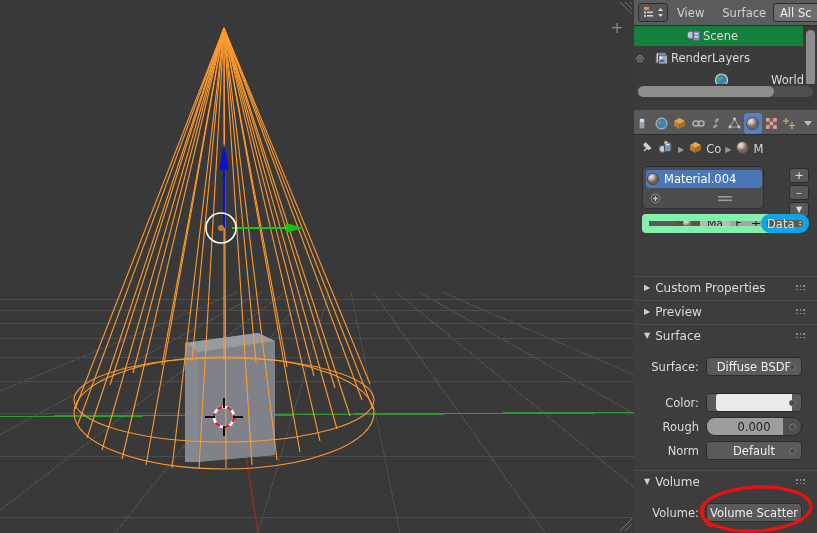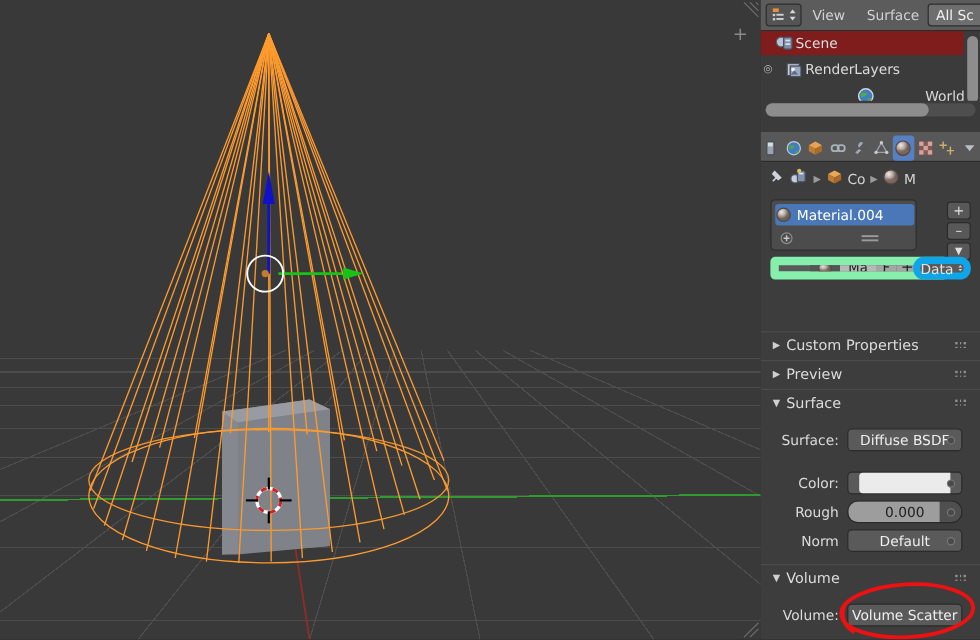--- a/index.html
+++ b/index.html
@@ -29,21 +29,21 @@
     border-radius:3px; display:flex; align-items:center; justify-content:center; gap:1px; }
   .hdr-txt { color:#d2d2d2; font-size:11.5px; padding:0 9px; }
   .all-sc { position:absolute; right:-2px; top:3px; height:19px; min-width:46px;
     background:#6e6e6e; border:1px solid #2e2e2e; border-radius:3px 0 0 3px;
     color:#f0f0f0; font-size:11.5px; display:flex; align-items:center;
     padding-left:6px; overflow:hidden; white-space:nowrap; }
   .ol-body { position:absolute; left:0; top:26px; width:183px; height:70px;
     background:#3b3b3b; }
   .ol-row { position:absolute; left:0; width:169px; height:20px; display:flex;
     align-items:center; font-size:11.5px; color:#dcdcdc; }
-  .ol-row.sel { background:#7f1d1d; }
+  .ol-row.sel { background:#15803d;padding-left:40px; }
   .ol-expand { width:12px; text-align:center; color:#b4b4b4; font-size:9px; }
   .ol-ico { width:17px; height:15px; position:relative; flex:0 0 17px; }
   .ol-scrollv { position:absolute; right:2px; top:30px; width:9px; height:56px;
     background:#8d8d8d; border-radius:5px; }
   .ol-scrollh-tr { position:absolute; left:0; bottom:12px; width:183px; height:14px;
     background:#3b3b3b; }
   .ol-scrollh { position:absolute; left:4px; bottom:1px; width:175px; height:11px;
     background:#4e4e4e; border-radius:6px; }
   .ol-scrollh-thumb { position:absolute; left:4px; bottom:1px; width:136px; height:11px;
     background:#8d8d8d; border-radius:6px; }

